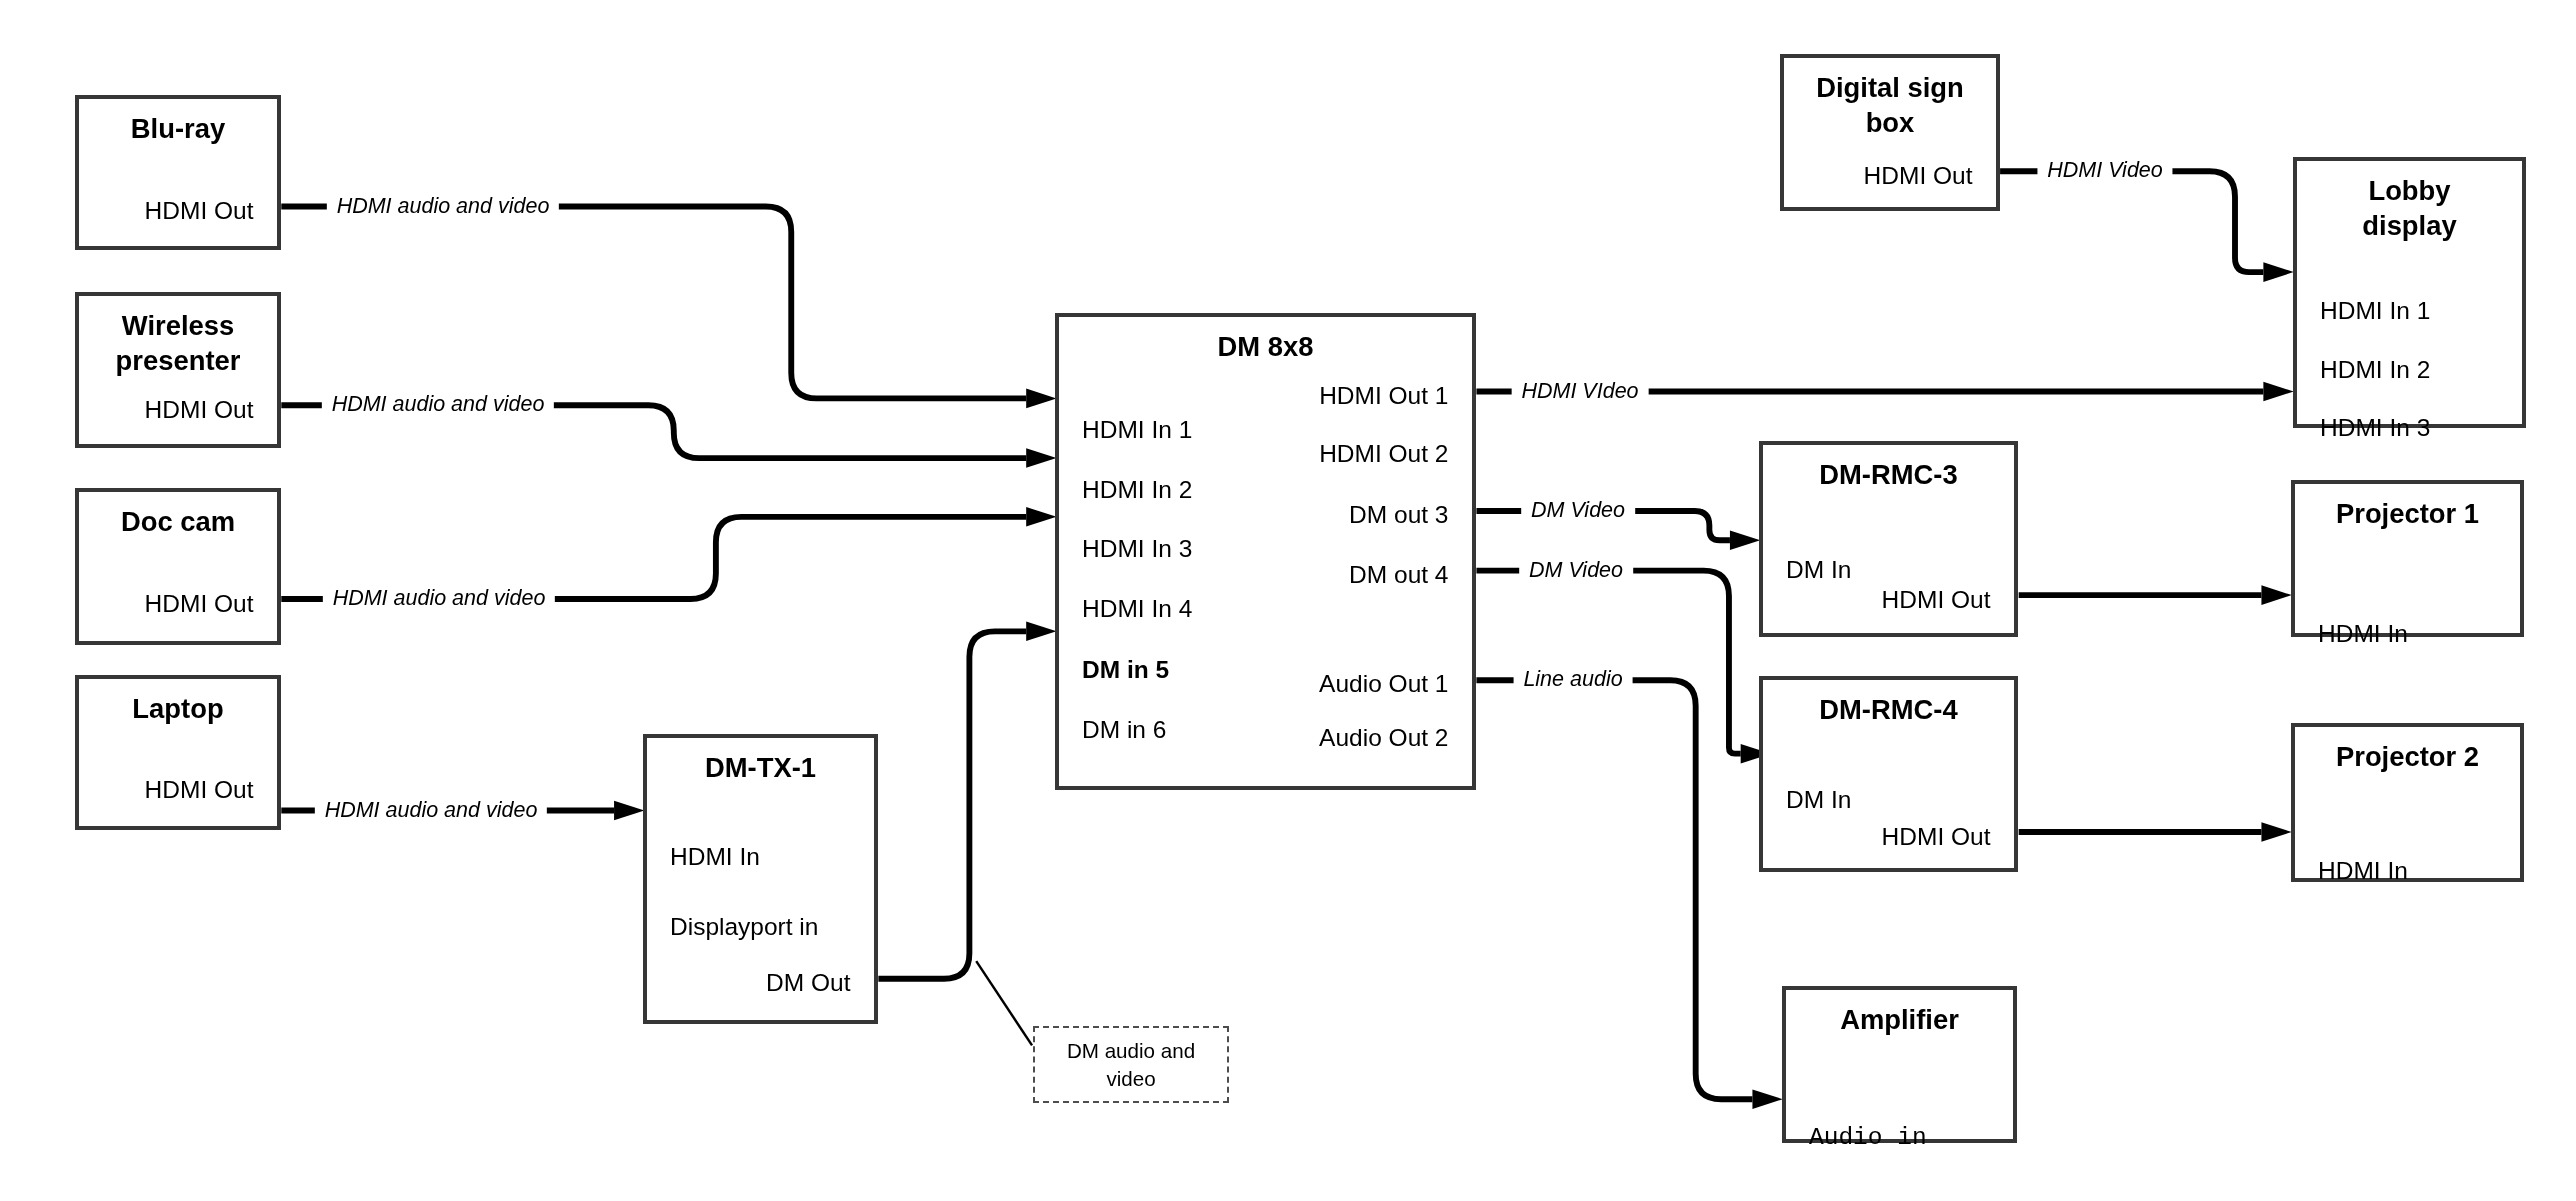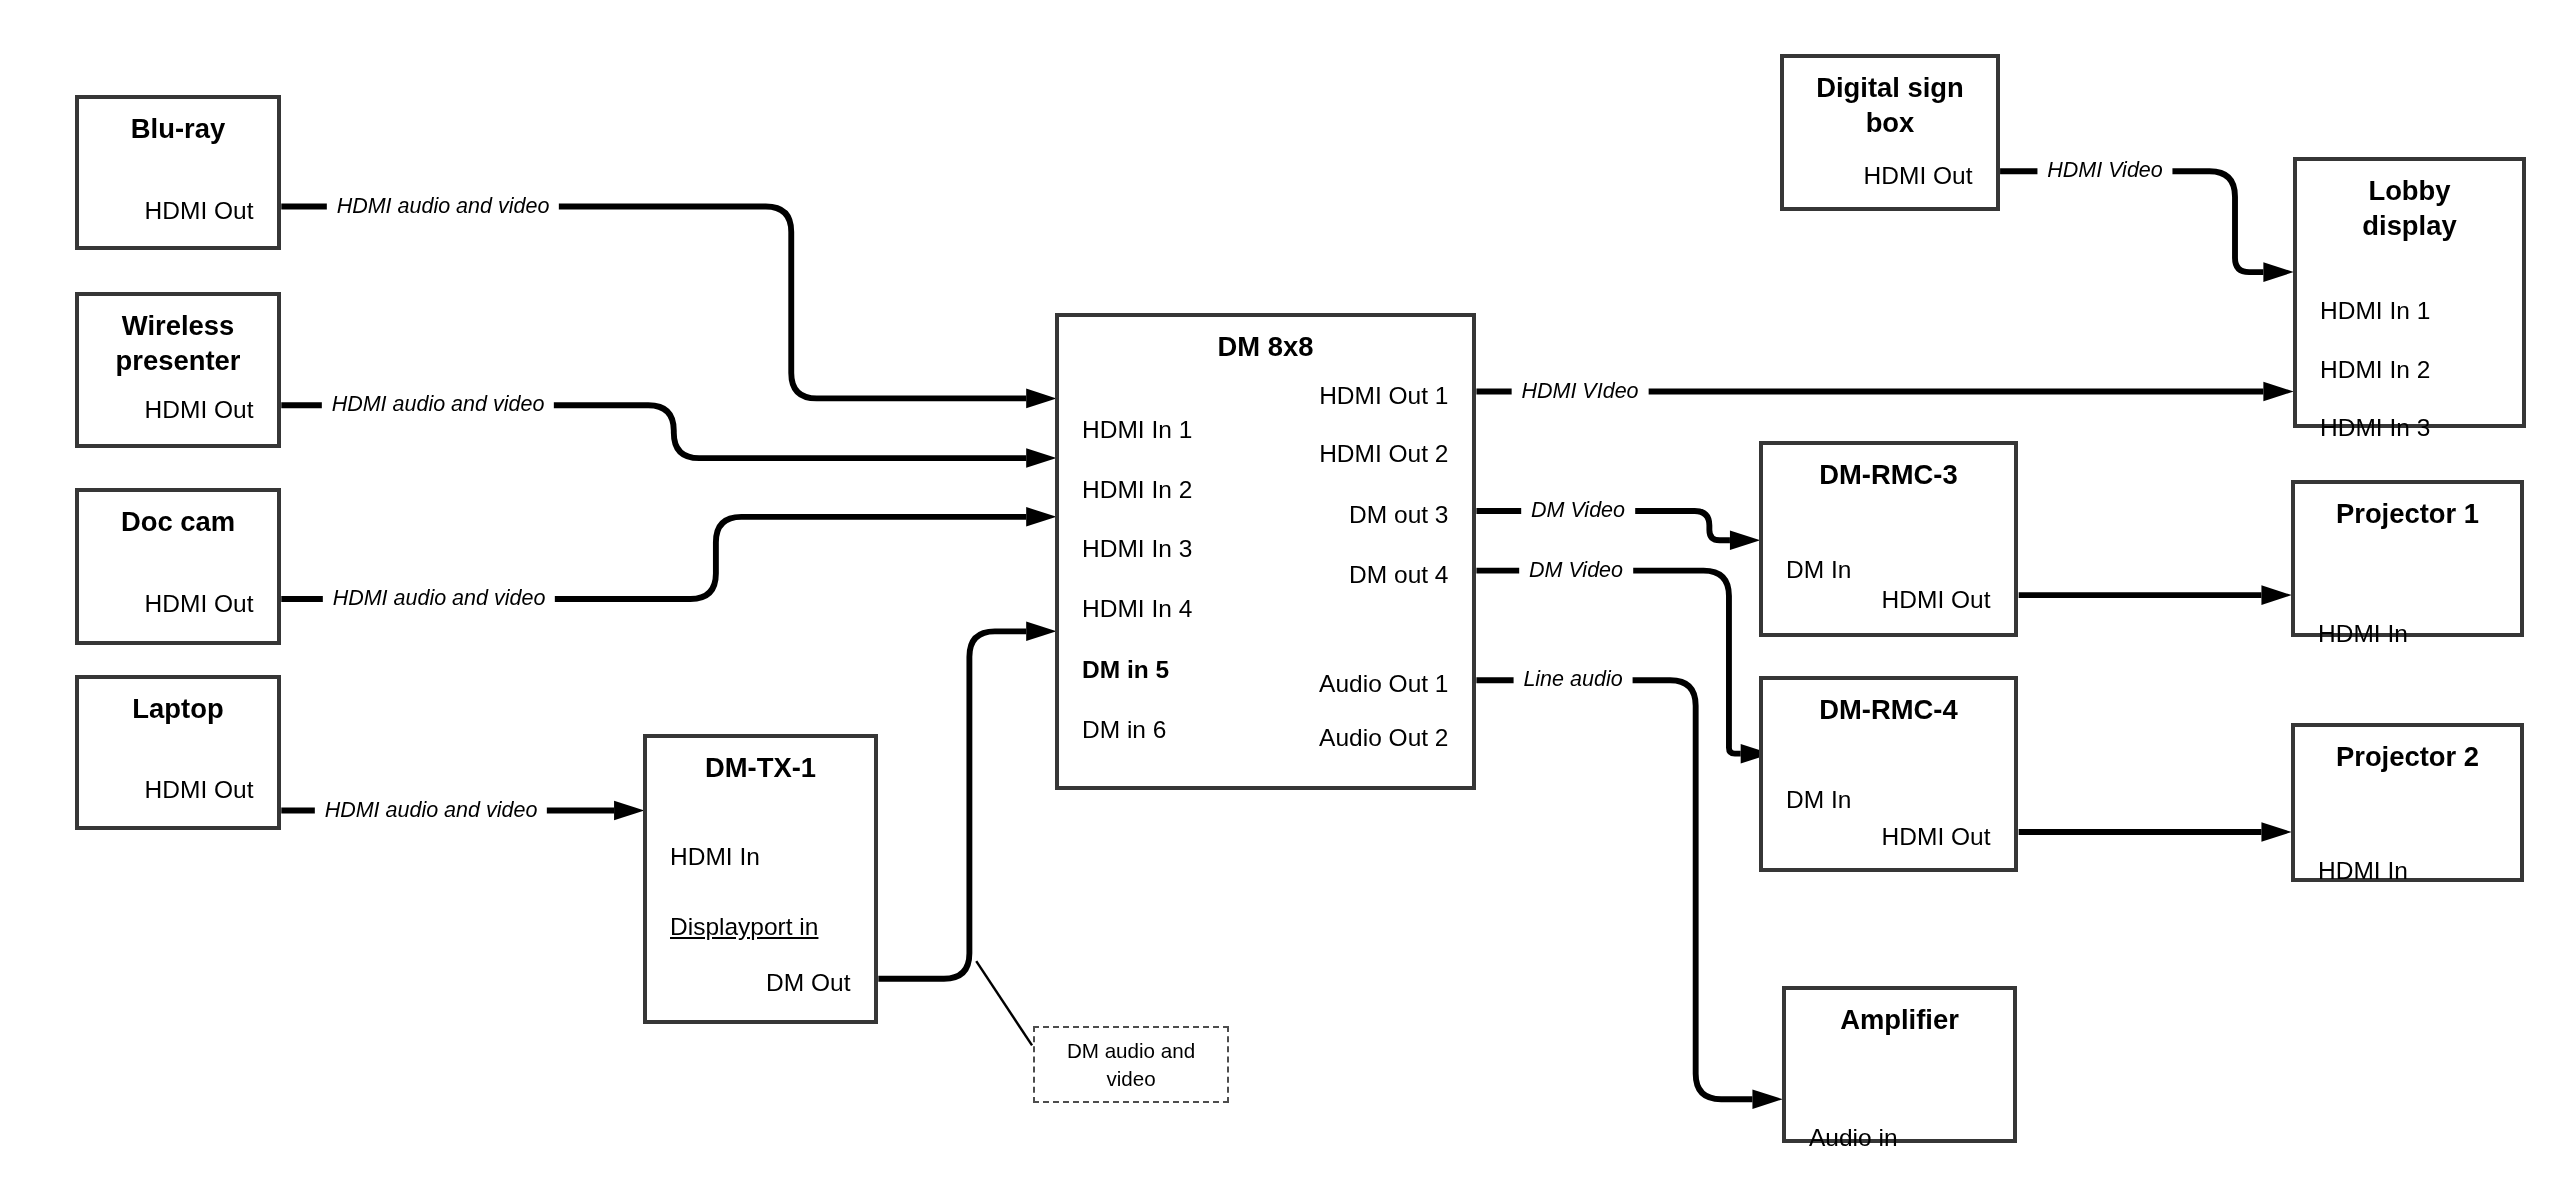--- a/index.html
+++ b/index.html
@@ -106,21 +106,21 @@
       <div class="title">Doc cam</div>
       <div class="port right" style="top: 97px;">HDMI Out</div>
     </div>
     <div class="node" style="left: 75px; top: 675px; width: 206px; height: 155px; border-color: rgb(54, 54, 54);">
       <div class="title">Laptop</div>
       <div class="port right" style="top: 96px;">HDMI Out</div>
     </div>
     <div class="node" style="left: 643px; top: 734px; width: 235px; height: 290px; border-color: rgb(54, 54, 54); padding-left: 16px;">
       <div class="title">DM-TX-1</div>
       <div class="port left" style="top: 70px;">HDMI In</div>
-      <div class="port left" style="top: 140px; text-decoration: underline;">Displayport in</div>
+      <div class="port left" style="top: 140px;">Displayport in</div>
       <div class="port right" style="top: 230px;">DM Out</div>
     </div>
     <div class="node" style="left: 1055px; top: 313px; width: 421px; height: 477px; border-color: rgb(54, 54, 54);">
       <div class="title">DM 8x8</div>
       <div class="port left" style="top: 64px;">HDMI In 1</div>
       <div class="port left" style="top: 124px;">HDMI In 2</div>
       <div class="port left" style="top: 183px;">HDMI In 3</div>
       <div class="port left" style="top: 243px;">HDMI In 4</div>
       <div class="port left" style="top: 304px; font-weight: bold;">DM in 5</div>
       <div class="port left" style="top: 364px;">DM in 6</div>
@@ -156,18 +156,18 @@
       <div class="title">DM-RMC-4</div>
       <div class="port left" style="top: 71px;">DM In</div>
       <div class="port right" style="top: 142px;">HDMI Out</div>
     </div>
     <div class="node" style="left: 2291px; top: 723px; width: 233px; height: 159px; border-color: rgb(54, 54, 54);">
       <div class="title">Projector 2</div>
       <div class="port left" style="top: 95px;">HDMI In</div>
     </div>
     <div class="node" style="left: 1782px; top: 986px; width: 235px; height: 157px; border-color: rgb(54, 54, 54);">
       <div class="title">Amplifier</div>
-      <div class="port left" style="top: 99px;">Audio in</div>
+      <div class="port left" style="top: 99px; font-family: Liberation Mono, monospace;">Audio in</div>
     </div>
     <div class="note" style="left: 1033px; top: 1026px; width: 196px; height: 77px;">DM audio and
 video</div>
   </div>
 
 
 </body></html>

